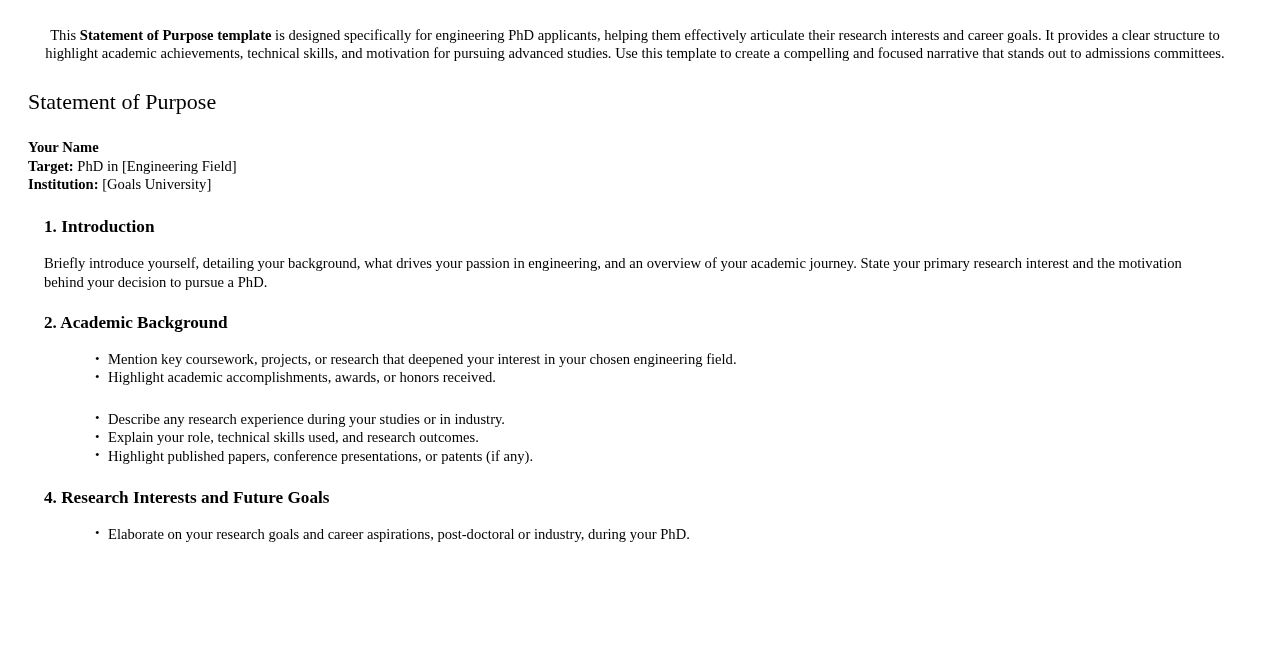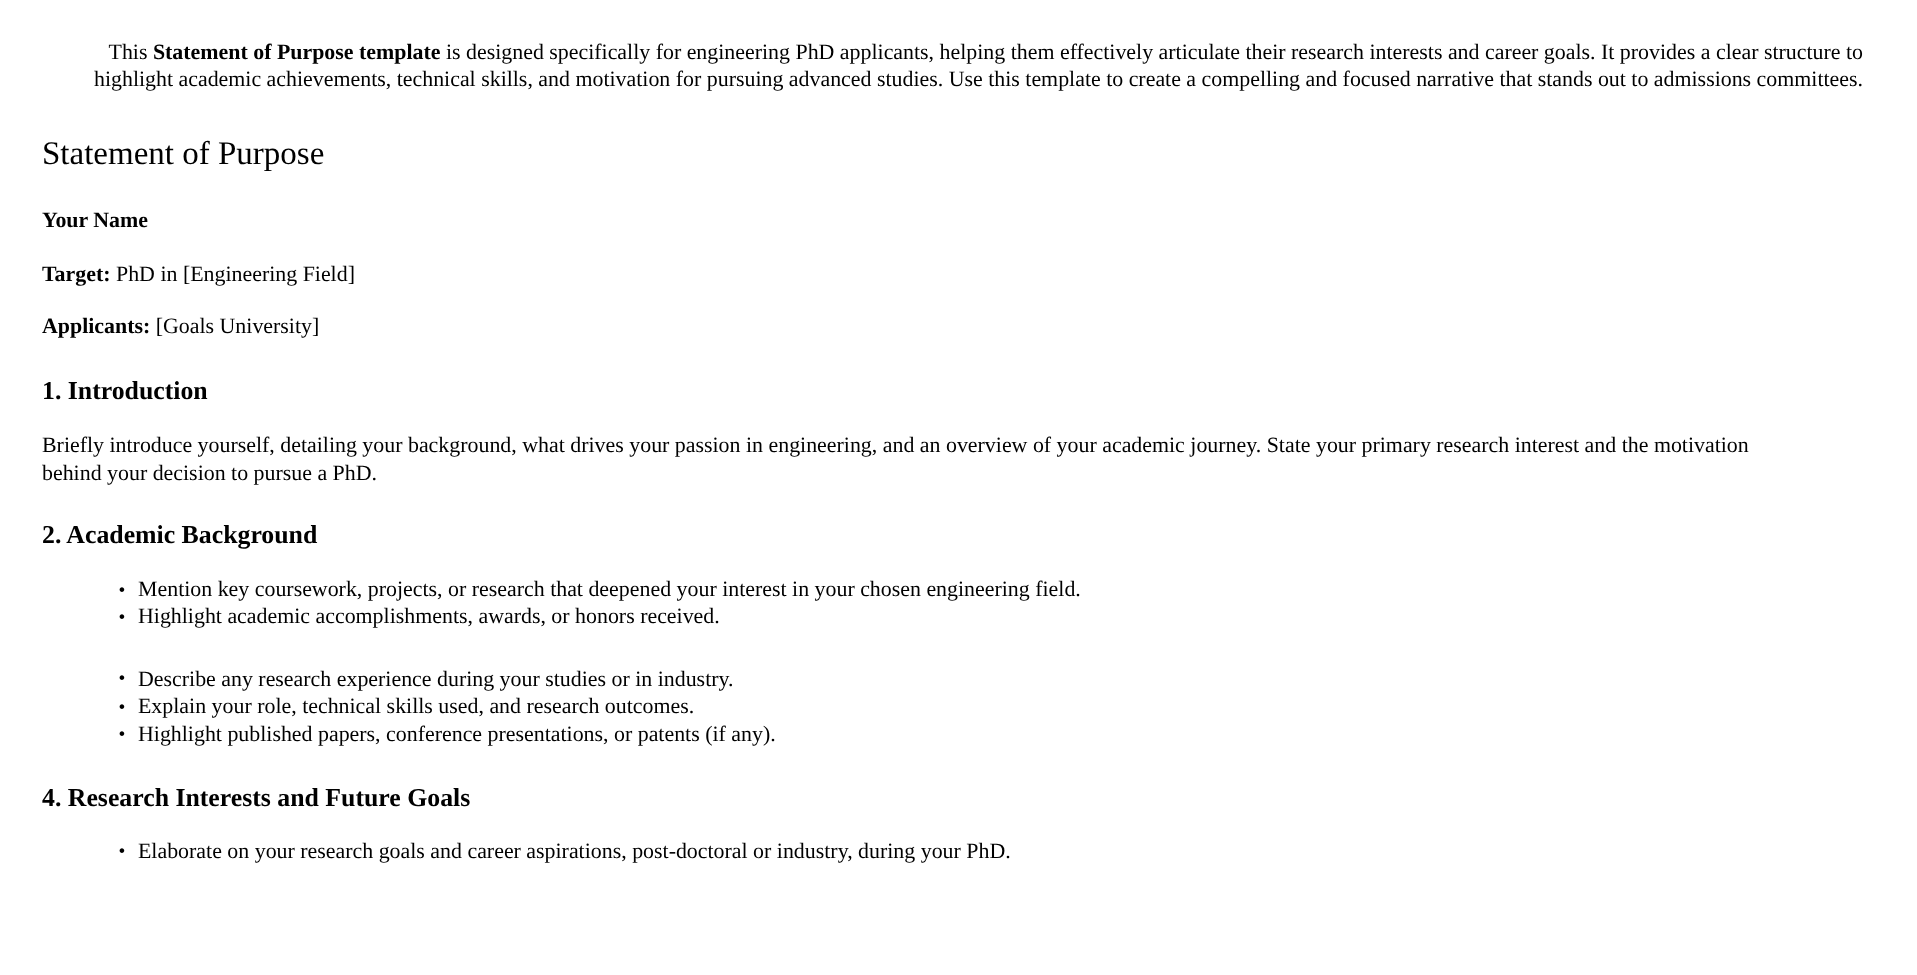--- a/index.html
+++ b/index.html
@@ -24,36 +24,36 @@
     font-size: 30px;
     font-weight: bold;
     line-height: 1.12;
     margin: 0 0 22px 0;
     letter-spacing: -0.1px;
   }
   .intro {
     font-size: 14.6px;
     line-height: 18.4px;
     margin: 0 0 26px 0;
-    text-align: right;
+    text-align: center;
     max-width: 1216px;
   }
   .intro b { font-weight: bold; }
   .h2 {
     font-size: 22px;
     font-weight: normal;
     line-height: 1.15;
     margin: 0 0 24px 0;
   }
   .identity {
     font-size: 14.6px;
     line-height: 18.4px;
     margin: 0 0 24px 0;
   }
-  .identity .line { white-space: nowrap; margin-top: 17px; }
+  .identity .line { white-space: nowrap; }
   .identity .lbl { font-weight: bold; }
   .h3 {
     font-size: 17.2px;
     font-weight: bold;
     line-height: 1.15;
     margin: 0 0 17px 0;
   }
   .para {
     font-size: 14.6px;
     line-height: 18.6px;
@@ -72,36 +72,36 @@
     padding-left: 13px;
   }
   ul.bullets li::before {
     content: "\2022";
     position: absolute;
     left: 0;
     top: -0.5px;
     font-size: 13px;
     line-height: 18.4px;
   }
-  .section { margin: 0; }
+  .section { margin: 16px; }
 </style>
 </head>
 <body>
 
 <div class="page">
 
 
   <p class="intro"><span>This </span><b>Statement of Purpose template</b><span> is designed specifically for engineering PhD applicants, helping them effectively articulate their research interests and career goals. It provides a clear structure to highlight academic achievements, technical skills, and motivation for pursuing advanced studies. Use this template to create a compelling and focused narrative that stands out to admissions committees.</span></p>
 
   <h2 class="h2">Statement of Purpose</h2>
 
   <div class="identity">
     <div class="line"><span class="lbl">Your Name</span></div>
     <div class="line"><span class="lbl">Target:</span><span> PhD in [Engineering Field]</span></div>
-    <div class="line"><span class="lbl">Applicants:</span><span> [Goals University]</span></div>
+    <div class="line"><span class="lbl">Institution:</span><span> [Goals University]</span></div>
   </div>
 
   <div class="section">
     <h3 class="h3">1. Introduction</h3>
     <p class="para">Briefly introduce yourself, detailing your background, what drives your passion in engineering, and an overview of your academic journey. State your primary research interest and the motivation behind your decision to pursue a PhD.</p>
   </div>
 
   <div class="section">
     <h3 class="h3">2. Academic Background</h3>
     <ul class="bullets">

